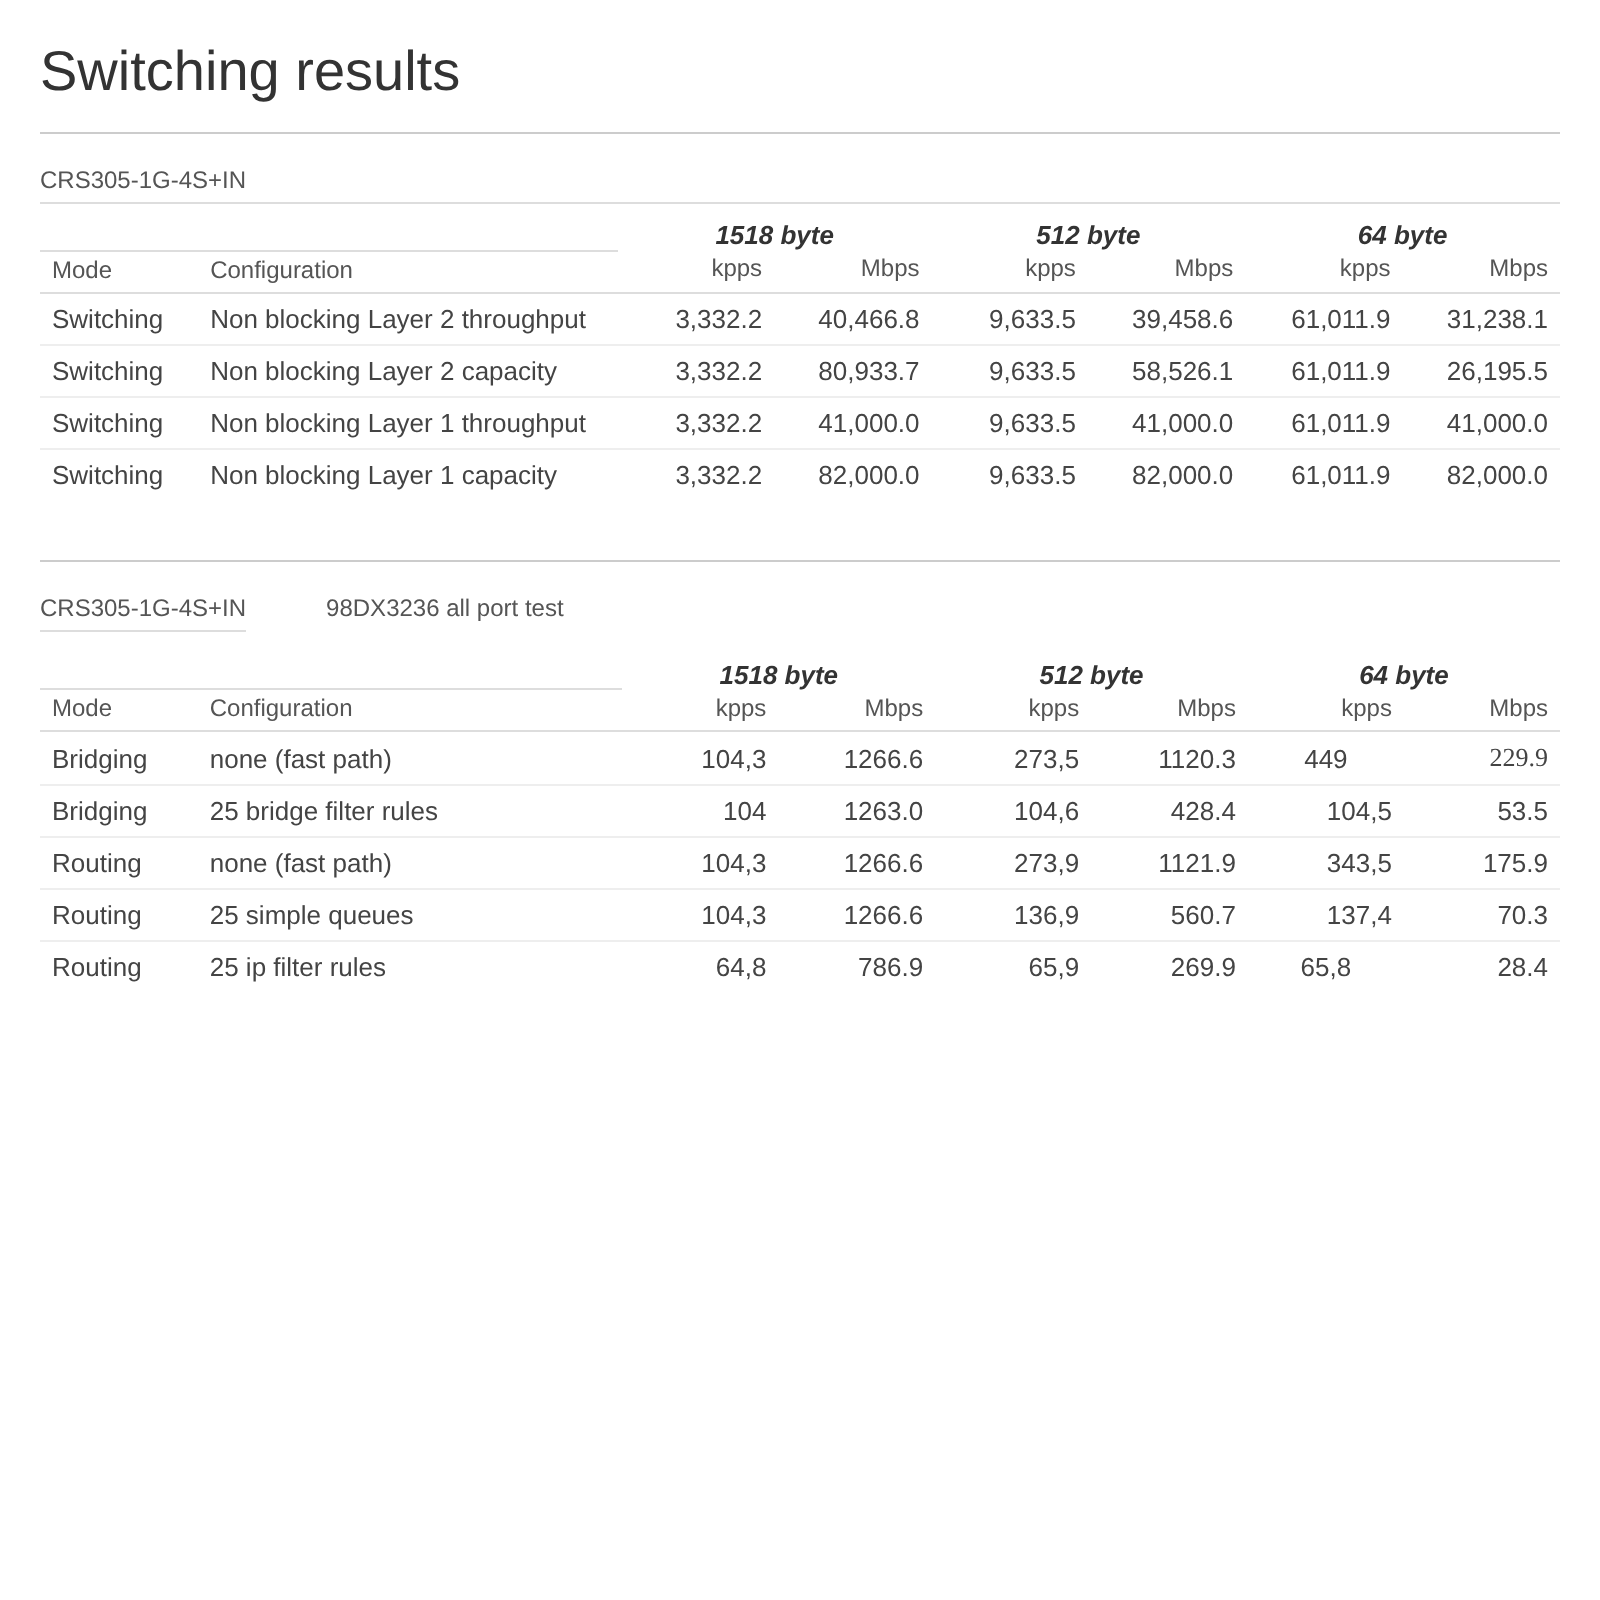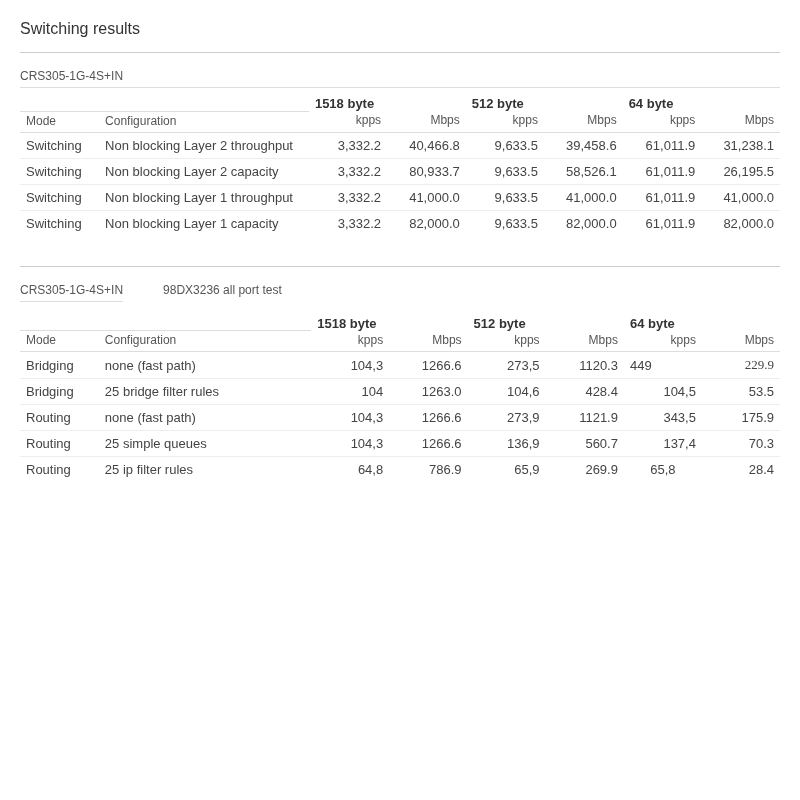--- a/index.html
+++ b/index.html
@@ -6,21 +6,21 @@
     body {
       font-family: Arial, sans-serif;
       font-size: 13px;
       color: #333;
       background: #fff;
       padding: 20px;
       width: 800px;
       min-height: 800px;
     }
     h1 {
-      font-size: 16px;
+      font-size: 28px;
       font-weight: normal;
       color: #333;
       margin-bottom: 14px;
     }
     .section {
       margin-bottom: 30px;
     }
     .device-label {
       font-size: 12px;
       color: #555;
@@ -51,25 +51,26 @@
       color: #444;
       border-bottom: 1px solid #eee;
     }
     tbody tr:last-child td {
       border-bottom: none;
     }
     .col-mode { width: 80px; }
     .col-config { width: 220px; }
     .col-data { width: 80px; text-align: right; }
     .group-header {
-      text-align: left;
+      text-align: center;
       font-weight: bold;
       color: #333;
       border-bottom: none !important;
       padding-bottom: 0 !important;
+      font-style: italic;
     }
     .hr-section {
       border: none;
       border-top: 1px solid #ccc;
       margin: 10px 0 16px 0;
     }
     .device-sub {
       font-size: 12px;
       color: #555;
     }
@@ -184,21 +185,21 @@
       </tr>
     </thead>
     <tbody id="ethernet-body">
     <tr>
           <td>Bridging</td>
           <td>none (fast path)</td>
           <td style="text-align: right;">104,3</td>
           <td style="text-align: right;">1266.6</td>
           <td style="text-align: right;">273,5</td>
           <td style="text-align: right;">1120.3</td>
-          <td style="text-align: left;">449</td>
+          <td style="text-align: center;">449</td>
           <td style="text-align: right; font-family: Liberation Serif, serif;">229.9</td>
         </tr>
         <tr>
           <td>Bridging</td>
           <td>25 bridge filter rules</td>
           <td style="text-align: right;">104</td>
           <td style="text-align: right;">1263.0</td>
           <td style="text-align: right;">104,6</td>
           <td style="text-align: right;">428.4</td>
           <td style="text-align: right;">104,5</td>

